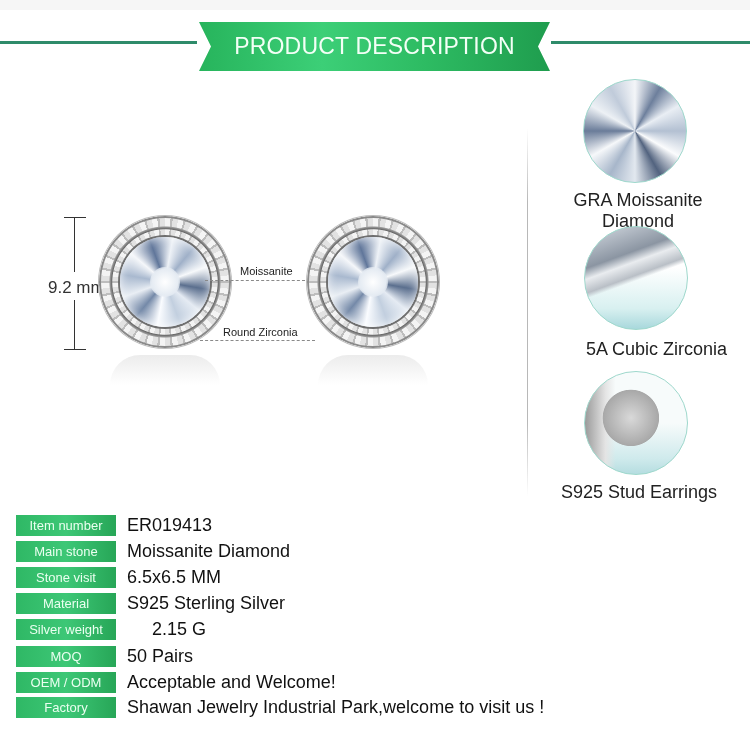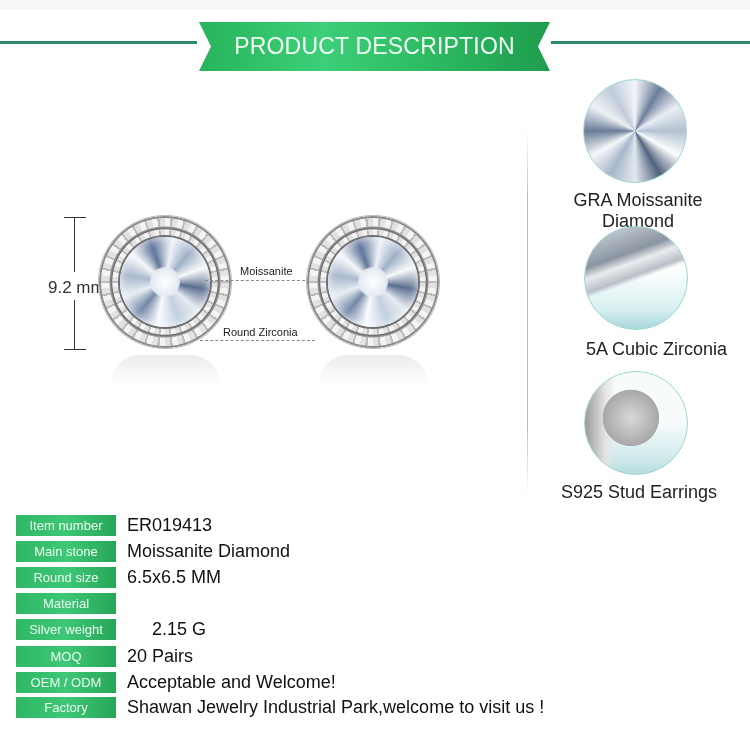--- a/index.html
+++ b/index.html
@@ -130,33 +130,34 @@
 
 <div class="spec-row" style="top:515px;">
   <div class="spec-label">Item number</div>
   <div class="spec-value">ER019413</div>
 </div>
 <div class="spec-row" style="top:541px;">
   <div class="spec-label">Main stone</div>
   <div class="spec-value">Moissanite Diamond</div>
 </div>
 <div class="spec-row" style="top:567px;">
-  <div class="spec-label">Round size</div>
+  <div class="spec-label">Stone visit</div>
   <div class="spec-value">6.5x6.5 MM</div>
 </div>
 <div class="spec-row" style="top:593px;">
   <div class="spec-label">Material</div>
+  <div class="spec-value">S925 Sterling Silver</div>
 </div>
 <div class="spec-row" style="top:619px;gap:25px;">
   <div class="spec-label">Silver weight</div>
   <div class="spec-value">2.15 G</div>
 </div>
 <div class="spec-row" style="top:646px;">
   <div class="spec-label">MOQ</div>
-  <div class="spec-value">20 Pairs</div>
+  <div class="spec-value">50 Pairs</div>
 </div>
 <div class="spec-row" style="top:672px;">
   <div class="spec-label">OEM / ODM</div>
   <div class="spec-value">Acceptable and Welcome!</div>
 </div>
 <div class="spec-row" style="top:697px;">
   <div class="spec-label">Factory</div>
   <div class="spec-value">Shawan Jewelry Industrial Park,welcome to visit us !</div>
 </div>
 

